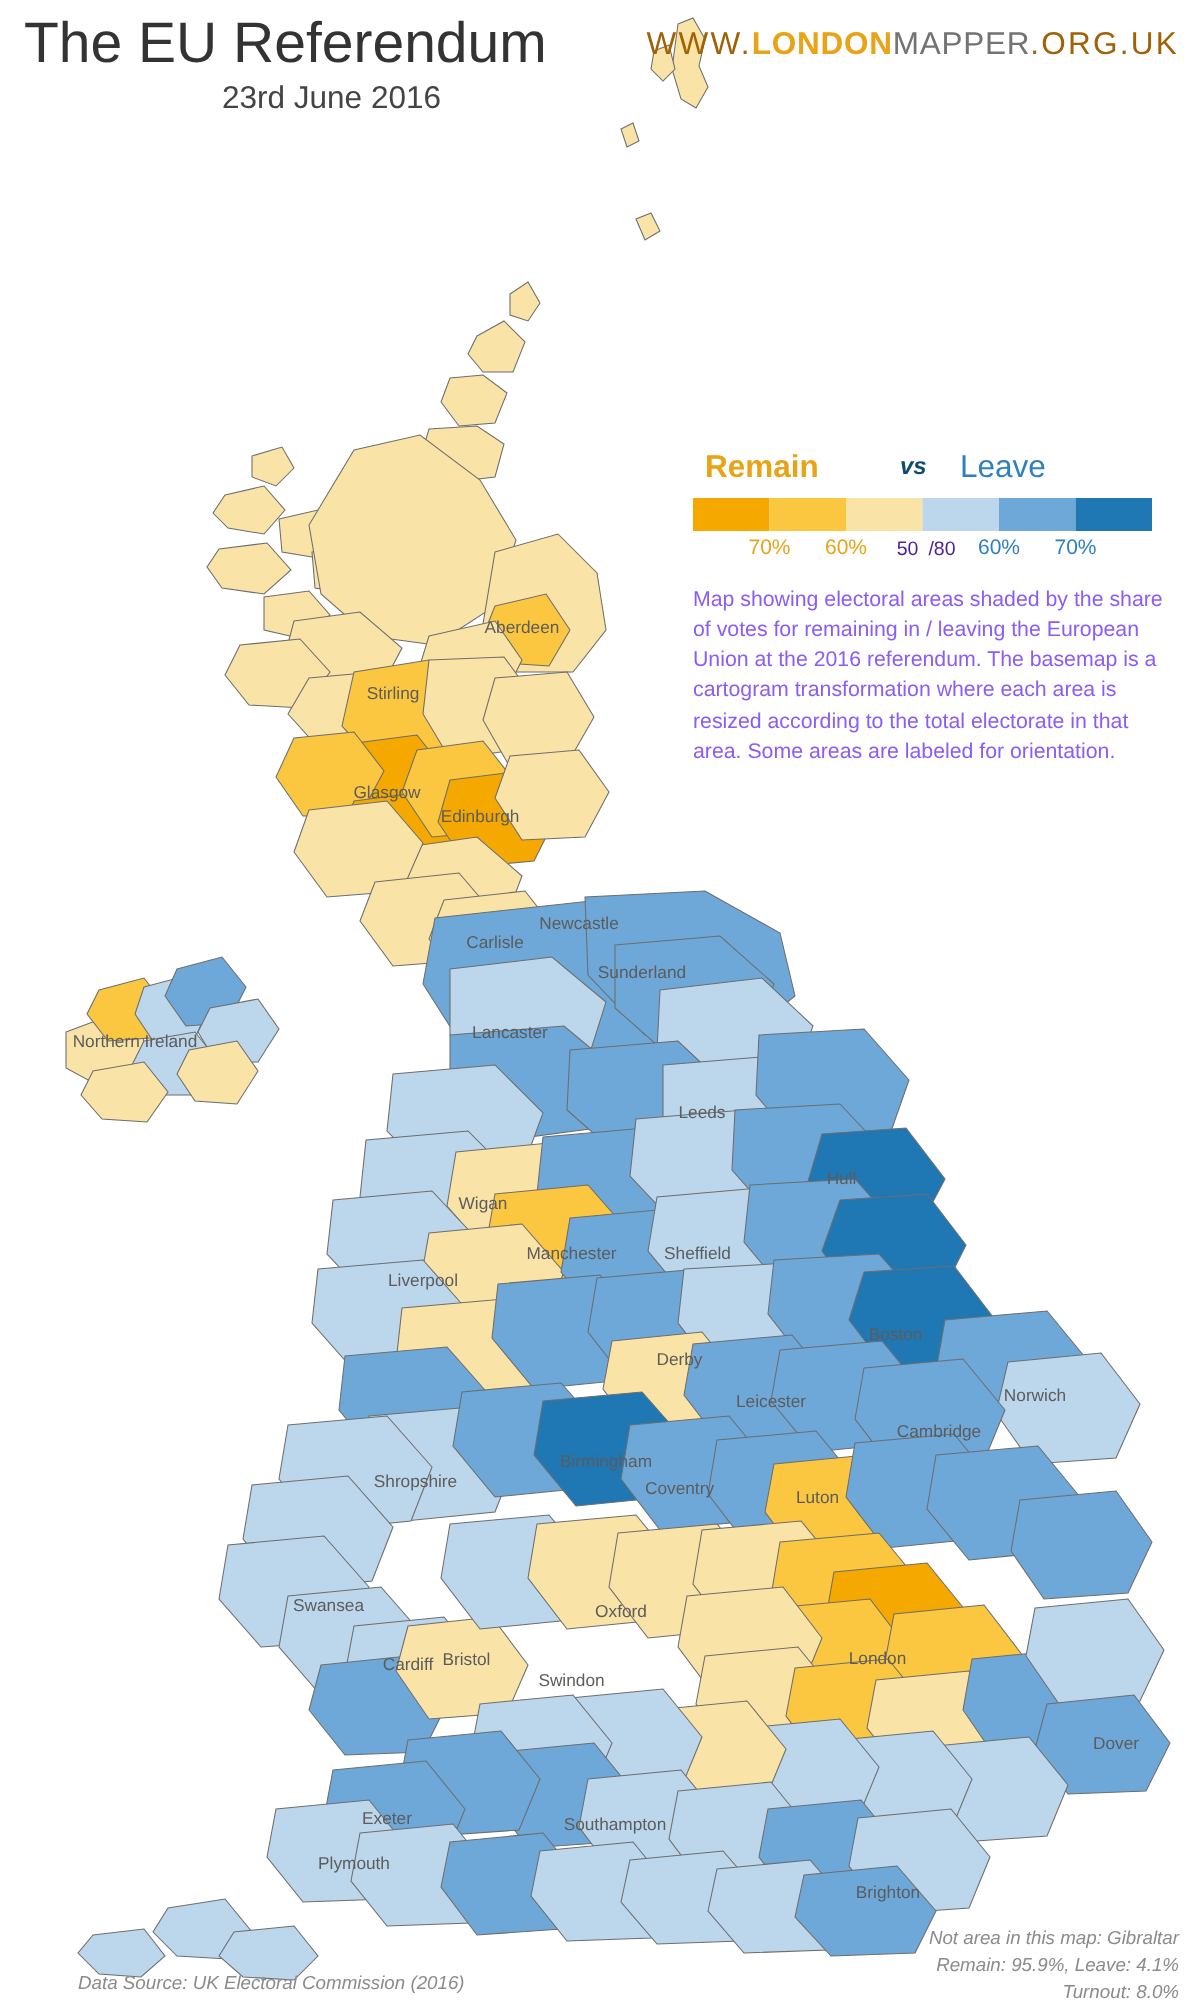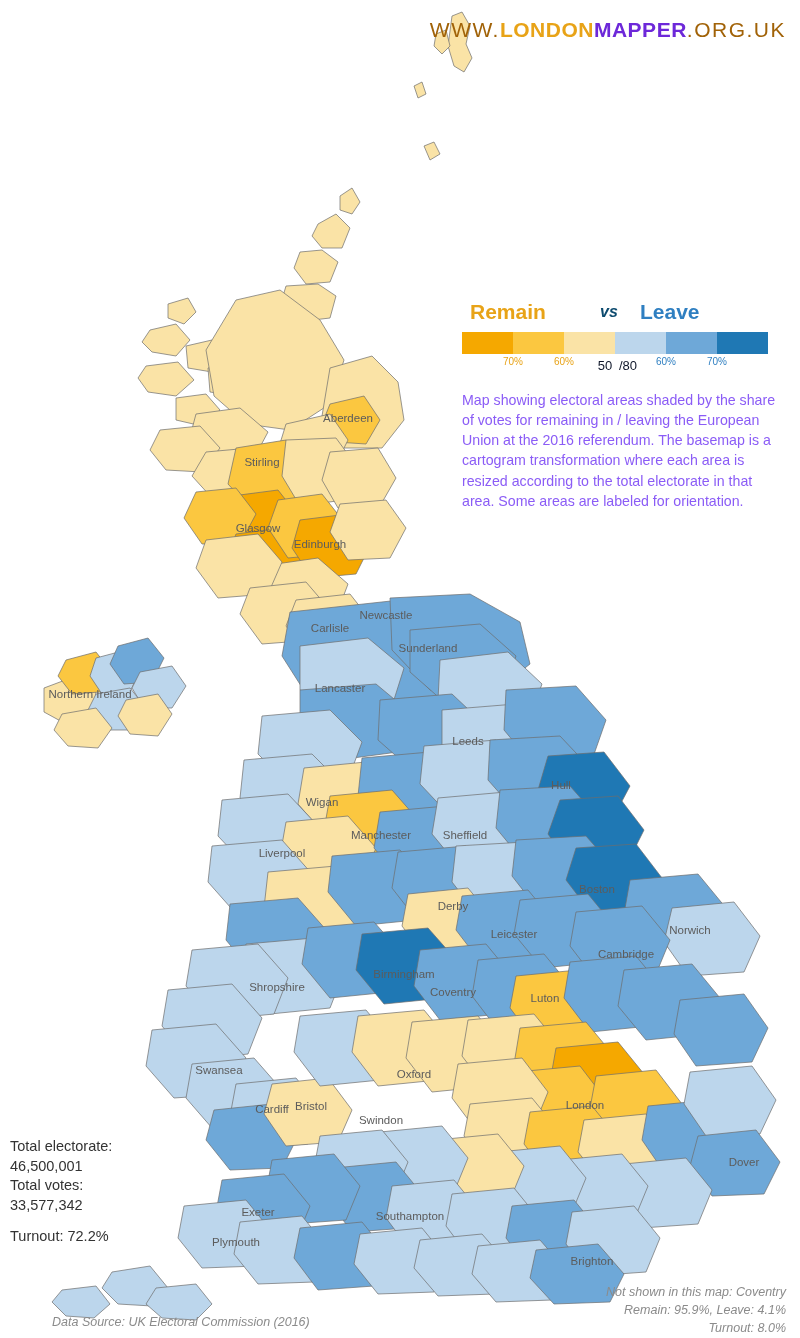--- a/index.html
+++ b/index.html
@@ -45,21 +45,21 @@
   #brand {
     position: absolute;
     right: 14px;
     top: 18px;
     font-size: 21px;
     letter-spacing: 1.5px;
     white-space: nowrap;
   }
   #brand .faint { color: #a16207; }
   #brand .london { color: #E8A317; font-weight: bold; letter-spacing: 0.5px;}
-  #brand .mapper { color: #6d28d9; font-weight: bold; letter-spacing: 0.5px;}
+  #brand .mapper { color: #737373; font-weight: normal; letter-spacing: 0.5px;}
 
   
   #legend {
     position: absolute;
     left: 462px;
     top: 300px;
     width: 322px;
   }
   #legend-head {
     position: relative;
@@ -81,45 +81,45 @@
     font-size: 16px;
     font-style: italic;
     font-weight: bold;
     color: #0c4a6e;
   }
   #legend-leave {
     position: absolute;
     left: 178px;
     top: 0;
     font-size: 21px;
-    font-weight: bold;
+    font-weight: normal;
     color: #2F7FC1;
   }
   #legend-bar {
     display: flex;
     width: 306px;
     height: 22px;
     margin-top: 4px;
   }
   #legend-bar div { flex: 1 1 0; }
   #legend-ticks {
     position: relative;
     width: 306px;
     height: 20px;
     margin-top: 2px;
   }
   #legend-ticks span {
     position: absolute;
     top: 0;
-    font-size: 10px;
+    font-size: 14px;
     transform: translateX(-50%);
   }
   .t-or { color: #E8A317; }
   .t-bl { color: #2F7FC1; }
-  .t-gy { color: #0f172a; font-size: 13px !important; }
+  .t-gy { color: #4c1d95; font-size: 13px !important; }
 
   #legend-desc {
     width: 316px;
     margin-top: 14px;
     font-size: 14.2px;
     line-height: 1.42;
     color: #8b5cf6;
   }
 
   
@@ -362,20 +362,24 @@
         <text class="map-label" x="381" y="1124" text-anchor="middle">Swindon</text>
         <text class="map-label" x="744" y="1166" text-anchor="middle">Dover</text>
         <text class="map-label" x="258" y="1216" text-anchor="middle">Exeter</text>
         <text class="map-label" x="410" y="1220" text-anchor="middle">Southampton</text>
         <text class="map-label" x="236" y="1246" text-anchor="middle">Plymouth</text>
         <text class="map-label" x="592" y="1265" text-anchor="middle">Brighton</text>
       </g>
     </svg>
   </div>
 
+  <div id="title-block">
+    <h1 id="main-title">The EU Referendum</h1>
+    <div id="sub-title">23rd June 2016</div>
+  </div>
 
   <div id="brand">
     <span class="faint">WWW.</span><span class="london">LONDON</span><span class="mapper">MAPPER</span><span class="faint">.ORG.UK</span>
   </div>
 
   <div id="legend">
     <div id="legend-head">
       <div id="legend-remain">Remain</div>
       <div id="legend-vs">vs</div>
       <div id="legend-leave">Leave</div>
@@ -392,30 +396,22 @@
       <span class="t-or" style="left:51px">70%</span>
       <span class="t-or" style="left:102px">60%</span>
       <span class="t-gy" style="left:143px;top:2px">50</span>
       <span class="t-gy" style="left:166px;top:2px">/80</span>
       <span class="t-bl" style="left:204px">60%</span>
       <span class="t-bl" style="left:255px">70%</span>
     </div>
     <div id="legend-desc">Map showing electoral areas shaded by the share of votes for remaining in / leaving the European Union at the 2016 referendum. The basemap is a cartogram transformation where each area is resized according to the total electorate in that area. Some areas are labeled for orientation.</div>
   </div>
 
-  <div id="stats">
-    <div>Total electorate:</div>
-    <div>46,500,001</div>
-    <div>Total votes:</div>
-    <div>33,577,342</div>
-    <div class="gap"></div>
-    <div>Turnout: 72.2%</div>
-  </div>
 
   <div id="note-gibraltar">
-    <div>Not shown in this map: Coventry</div>
+    <div>Not area in this map: Gibraltar</div>
     <div>Remain: 95.9%, Leave: 4.1%</div>
     <div>Turnout: 8.0%</div>
   </div>
 
   <div id="source">Data Source: UK Electoral Commission (2016)</div>
 
 </div>
 
 </body></html>

